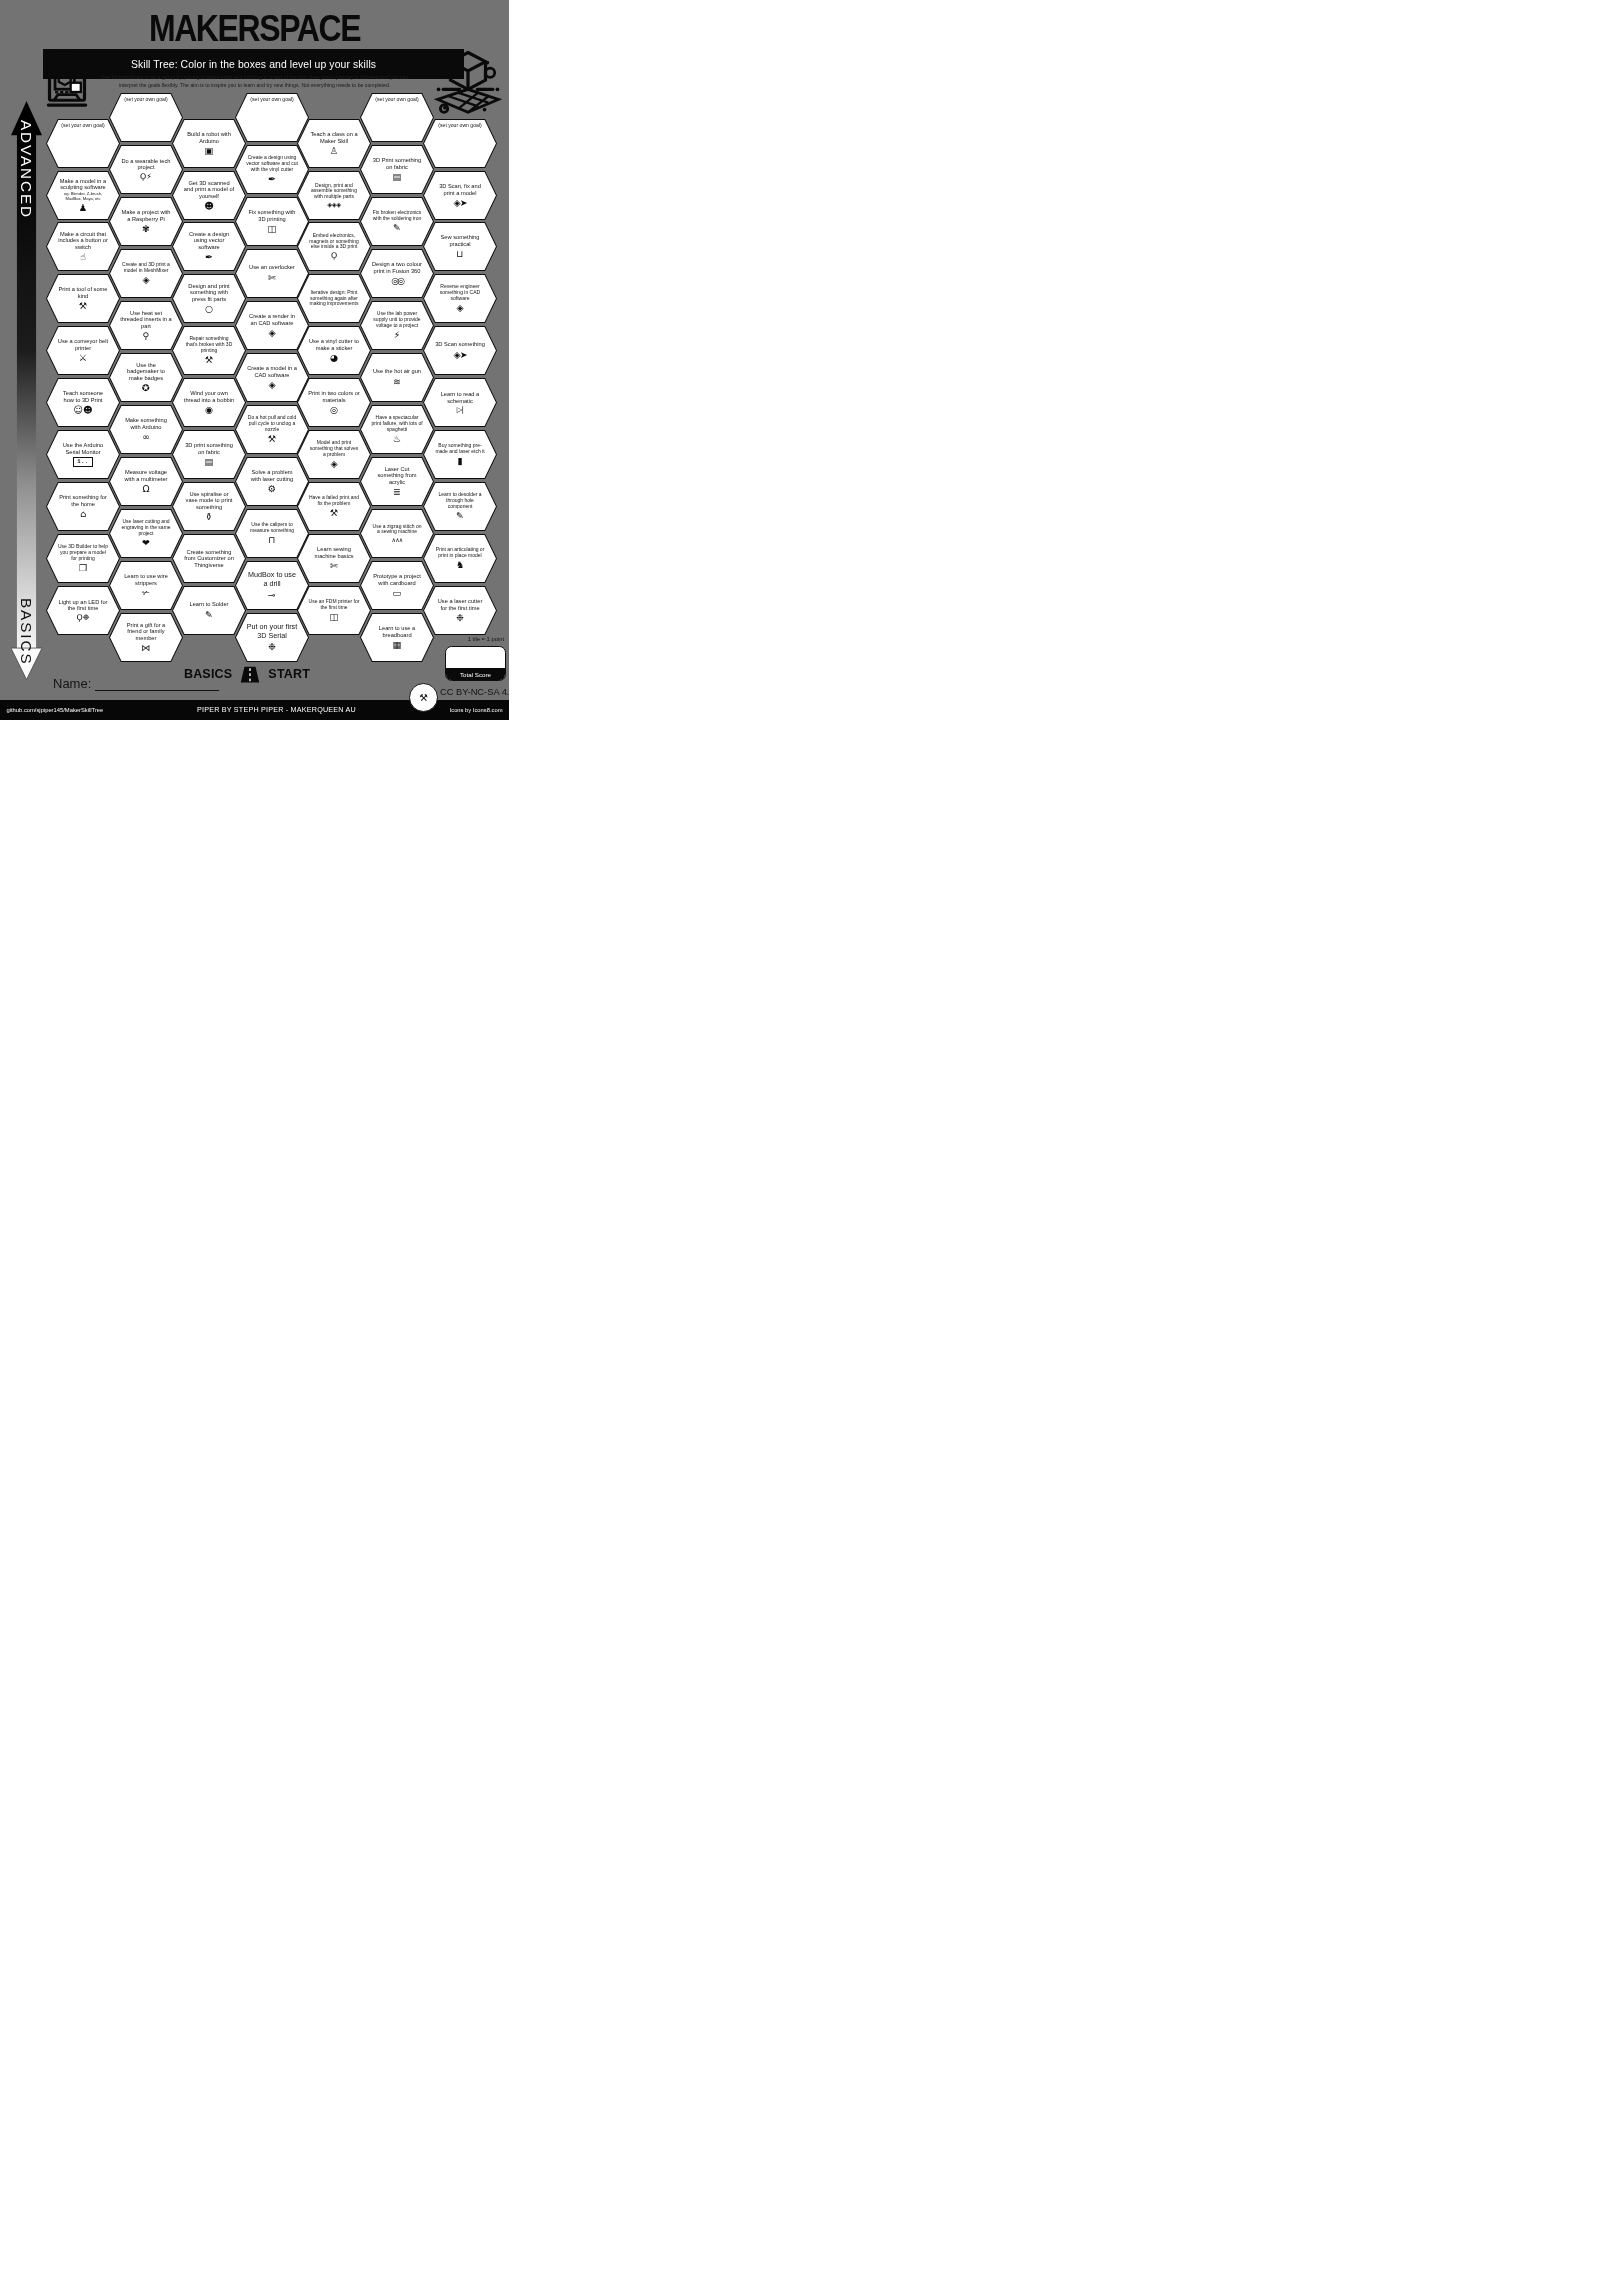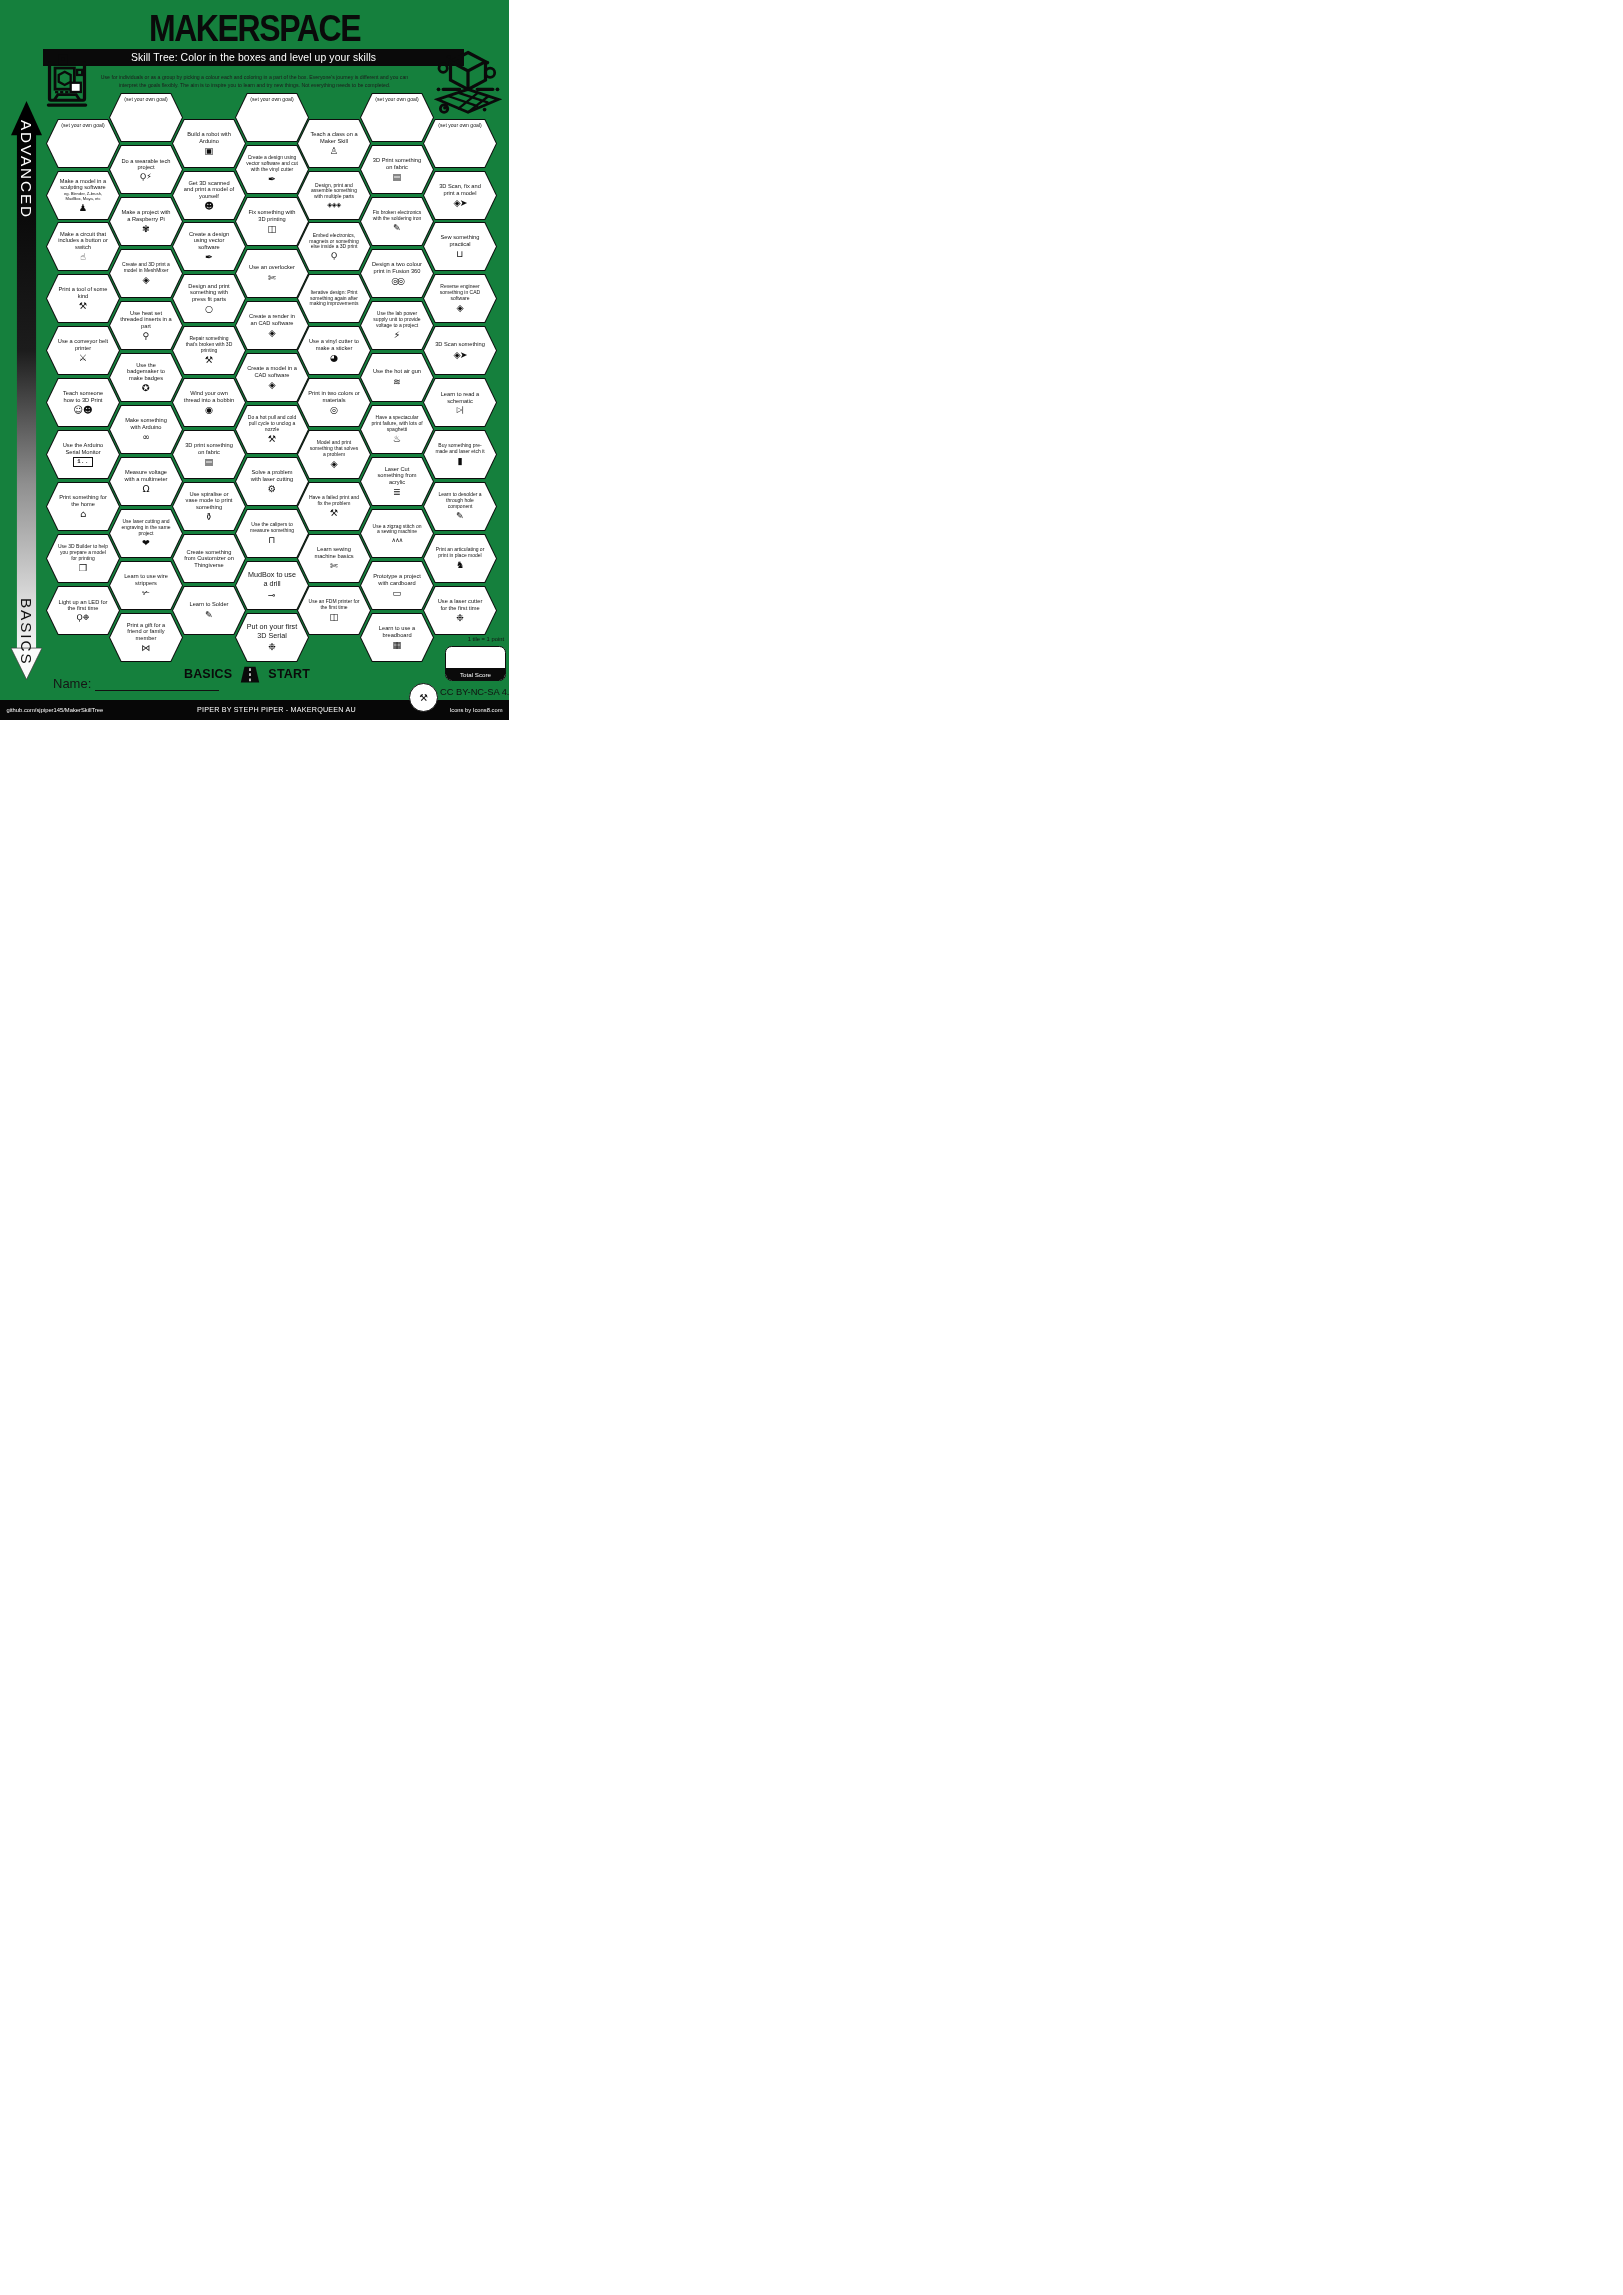--- a/index.html
+++ b/index.html
@@ -1,21 +1,21 @@
 <!DOCTYPE html>
 <html style="font-size:7.4px"><head>
 <meta charset="utf-8">
 <style>
   html,body{margin:0;padding:0;background:#fff;}
-  .poster{position:relative;width:509px;height:720px;background:#15803d;overflow:hidden;
+  .poster{position:relative;width:509px;height:720px;background:#737373;overflow:hidden;
           font-family:"Liberation Sans","DejaVu Sans",sans-serif;color:#111;}
   
   .title{position:absolute;top:6.5px;left:0;right:0;text-align:center;font-size:32px;font-weight:bold;
          letter-spacing:-1.4px;transform:scaleY(1.18);transform-origin:top center;color:#0a0a0a;white-space:nowrap;}
-  .subtitle-bar{position:absolute;left:43px;right:45px;top:49px;height:17px;background:#0a0a0a;color:#fff;
+  .subtitle-bar{position:absolute;left:43px;right:45px;top:49px;height:30px;background:#0a0a0a;color:#fff;
          display:flex;align-items:center;justify-content:center;font-size:10.4px;letter-spacing:0.1px;}
   .description{position:absolute;top:73px;left:0;right:0;text-align:center;font-size:5.2px;line-height:1.6;color:#1c1c1c;}
   .hdr-icon{position:absolute;}
   #printer-icon{left:44px;top:52px;}
   #cube-icon{left:433px;top:44px;}
   
   .axis-arrow{position:absolute;left:10.6px;top:101px;width:31px;height:579px;}
   .axis-label{position:absolute;display:flex;align-items:center;justify-content:center;
         writing-mode:vertical-rl;font-size:15.3px;letter-spacing:1.9px;font-weight:500;}
   #axis-top{left:16.7px;top:117px;width:19.4px;height:106px;color:#fff;}

